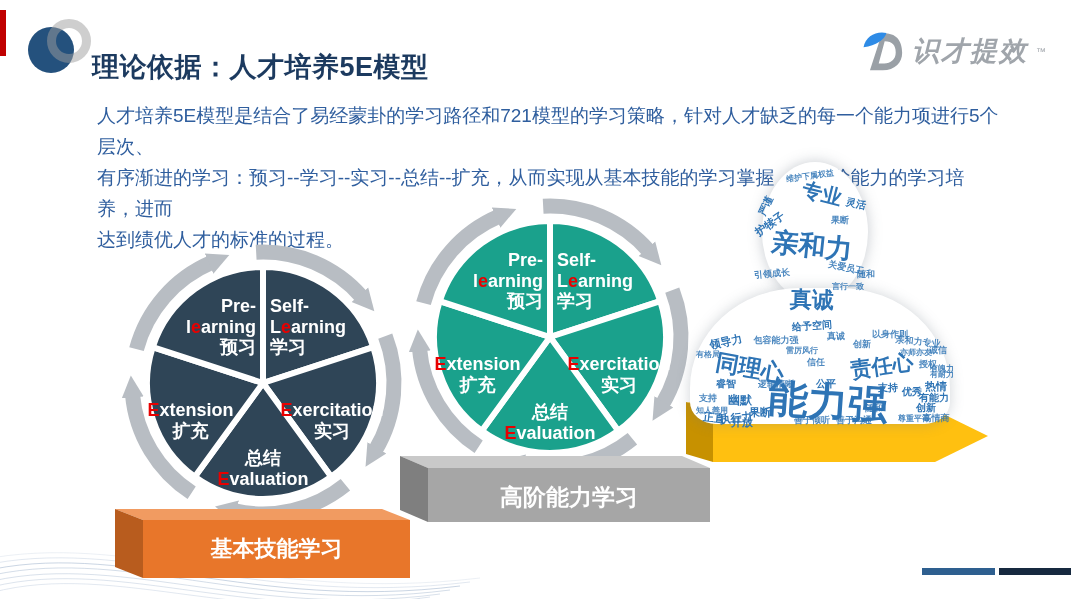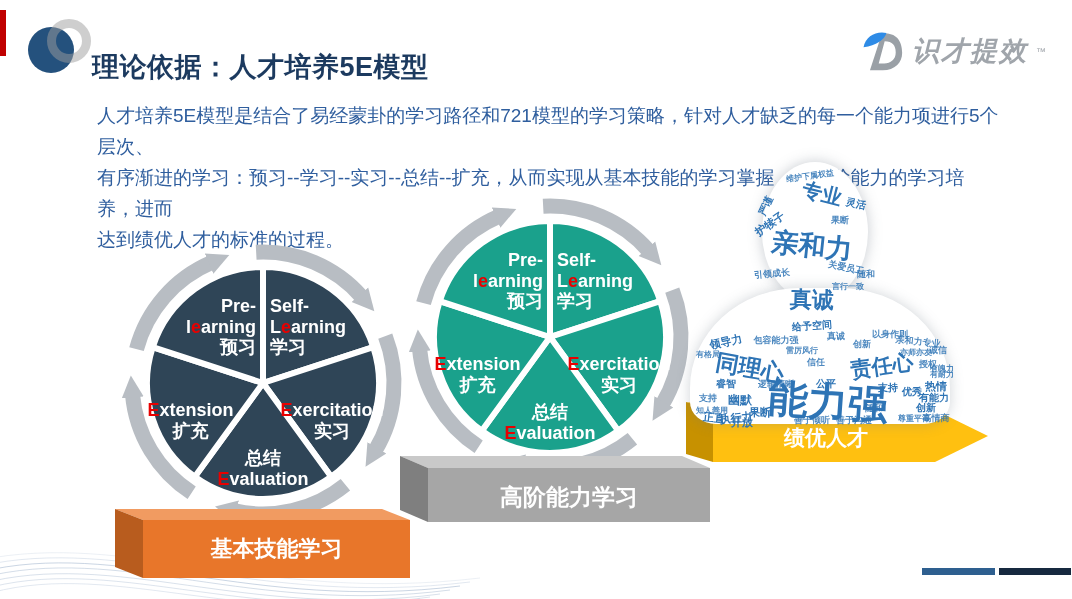--- a/index.html
+++ b/index.html
@@ -256,15 +256,14 @@
       <polygon points="713,410 935,410 988,436 935,462 713,462" fill="#ffc010"></polygon>
     </g>
     <g>
       <rect x="922" y="568" width="73" height="7" fill="#2e5f8f"></rect>
       <rect x="999" y="568" width="72" height="7" fill="#16293f"></rect>
     </g>
   </svg>
 
   <div class="step-label lbl-basic">基本技能学习</div>
   <div class="step-label lbl-advanced">高阶能力学习</div>
-  <div class="step-label lbl-excellent">绩优人才</div>
 
 </div>
 
 </body></html>

